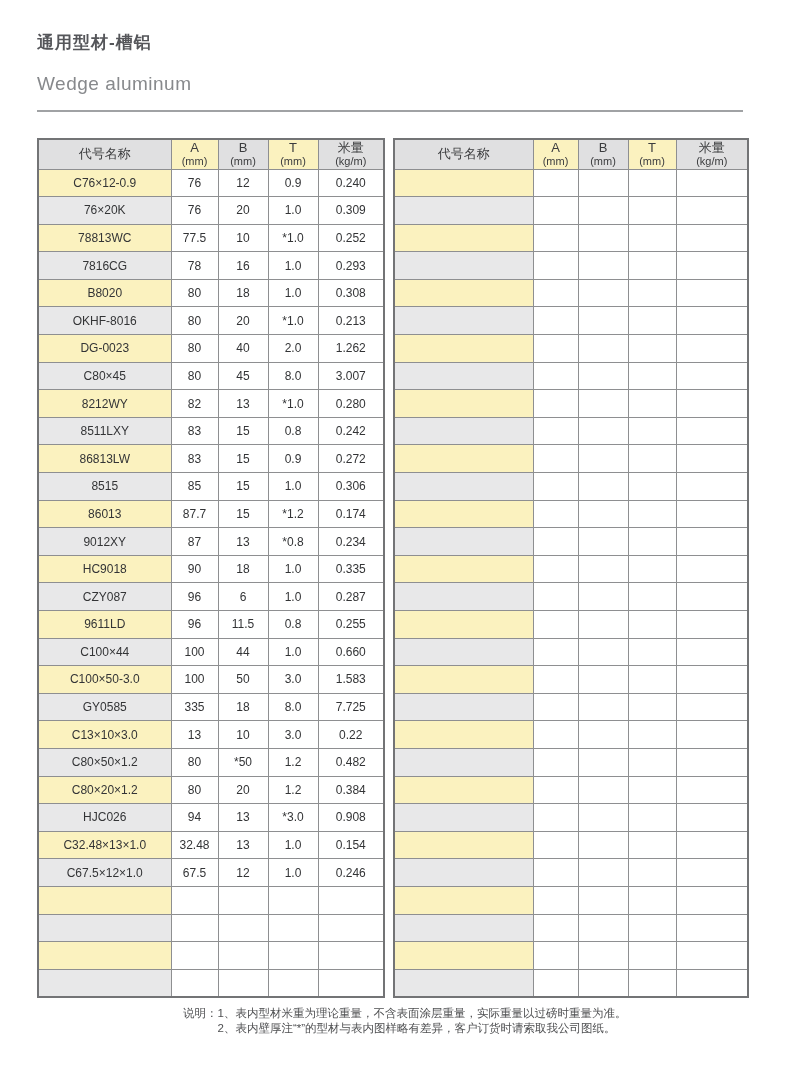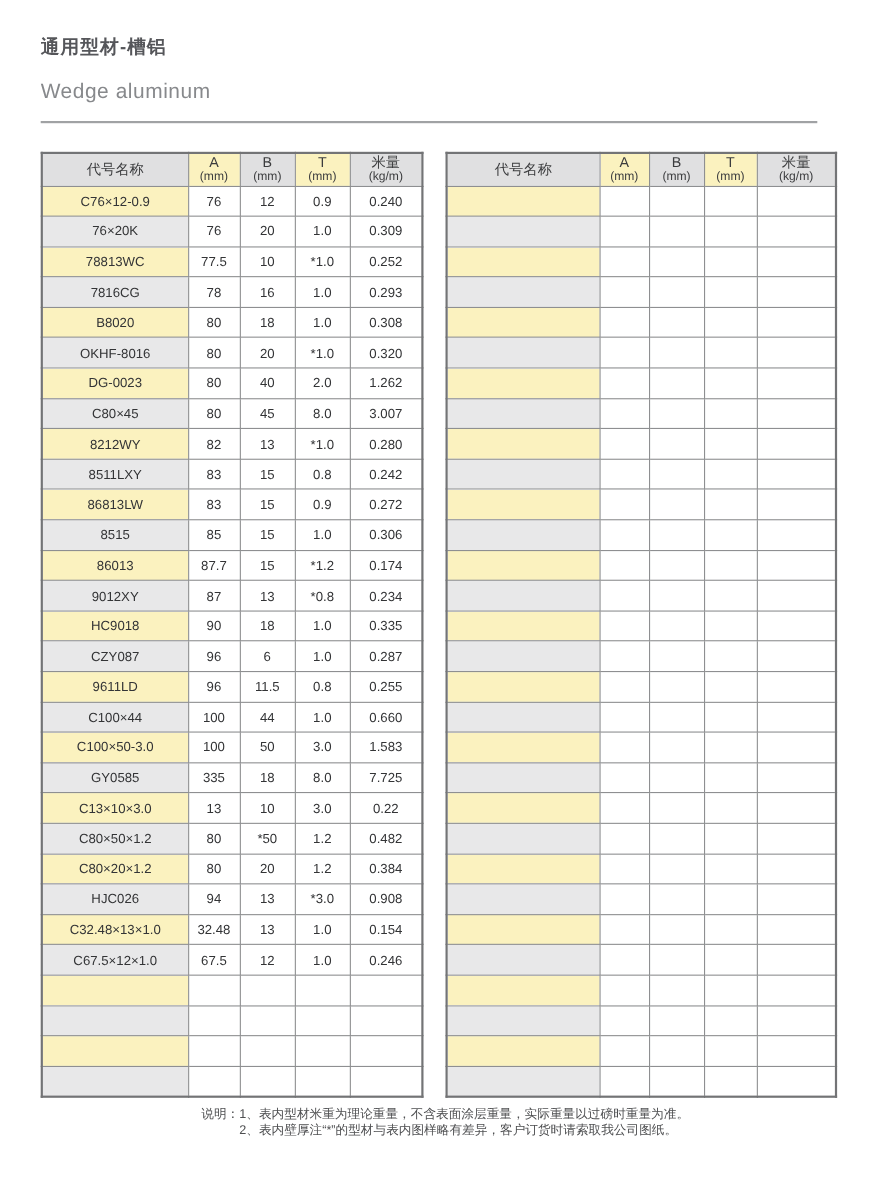--- a/index.html
+++ b/index.html
@@ -17,21 +17,21 @@
     font-size: 17px; font-weight: bold; letter-spacing: 1px;
     color: var(--title-color, #55565a); line-height: 30px;
   }
   .page-subtitle {
     font-size: 19px; letter-spacing: 0.5px;
     color: var(--subtitle-color, #87898c); line-height: 24px; margin-top: 14px;
   }
   .title-rule { height: 2px; background: #a0a2a4; margin: 14px 57px 0 37px; }
 
   
-  .tables-row { display: flex; align-items: flex-start; margin: 26px 0 0 37px; gap: 20px; }
+  .tables-row { display: flex; align-items: flex-start; margin: 26px 0 0 37px; gap: 8px; }
   table.spec {
     border-collapse: collapse; table-layout: fixed;
     border: 2px solid #737476;
   }
   .spec th, .spec td {
     border: 1px solid var(--borderc, #8e8f91);
     text-align: center; vertical-align: middle;
     overflow: hidden; white-space: nowrap;
   }
   .spec thead tr { height: 30px; }
@@ -132,21 +132,21 @@
               <td class="cell-val">80</td>
               <td class="cell-val">18</td>
               <td class="cell-val">1.0</td>
               <td class="cell-val">0.308</td>
             </tr>
             <tr>
               <td class="cell-name gray">OKHF-8016</td>
               <td class="cell-val">80</td>
               <td class="cell-val">20</td>
               <td class="cell-val">*1.0</td>
-              <td class="cell-val">0.320</td>
+              <td class="cell-val">0.213</td>
             </tr>
             <tr>
               <td class="cell-name yellow">DG-0023</td>
               <td class="cell-val">80</td>
               <td class="cell-val">40</td>
               <td class="cell-val">2.0</td>
               <td class="cell-val">1.262</td>
             </tr>
             <tr>
               <td class="cell-name gray">C80×45</td>

